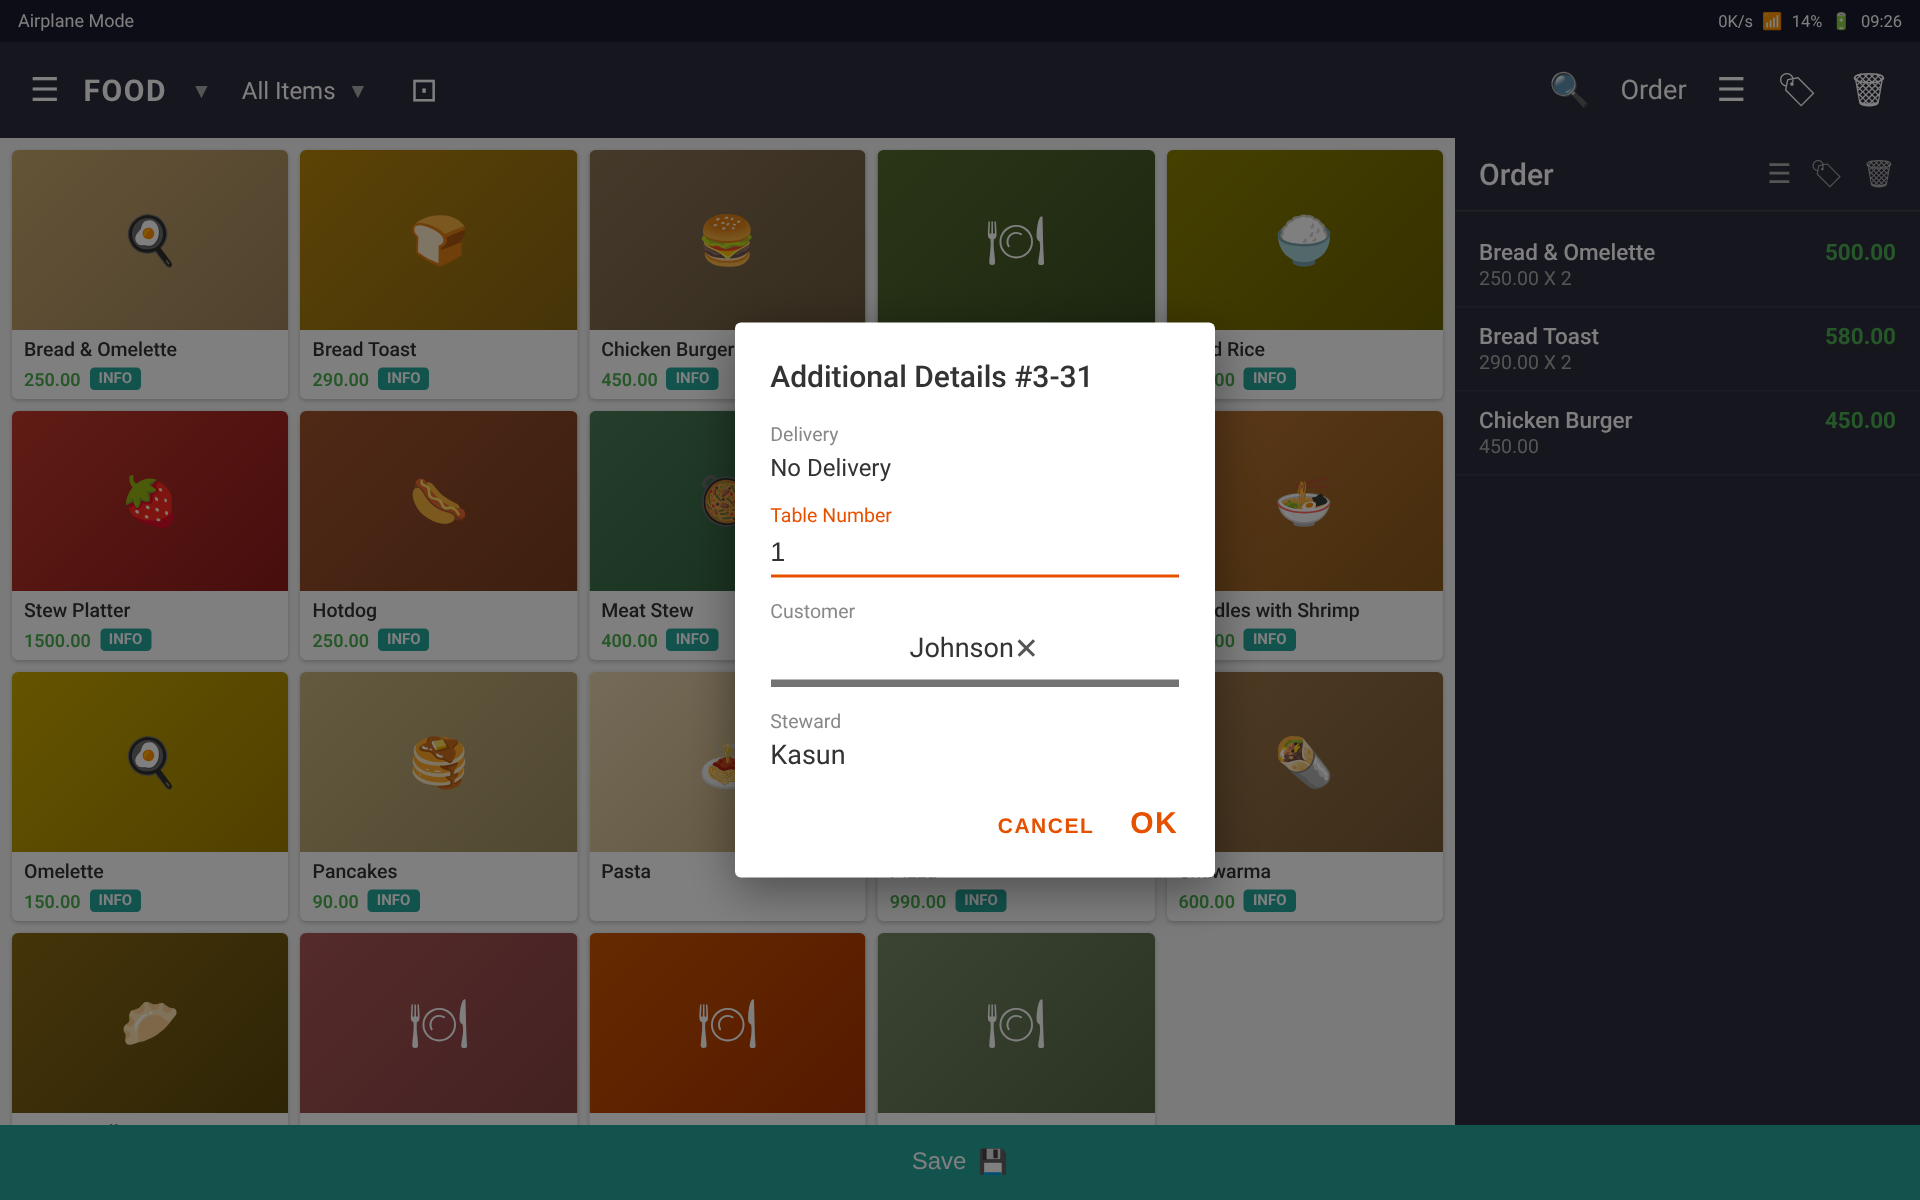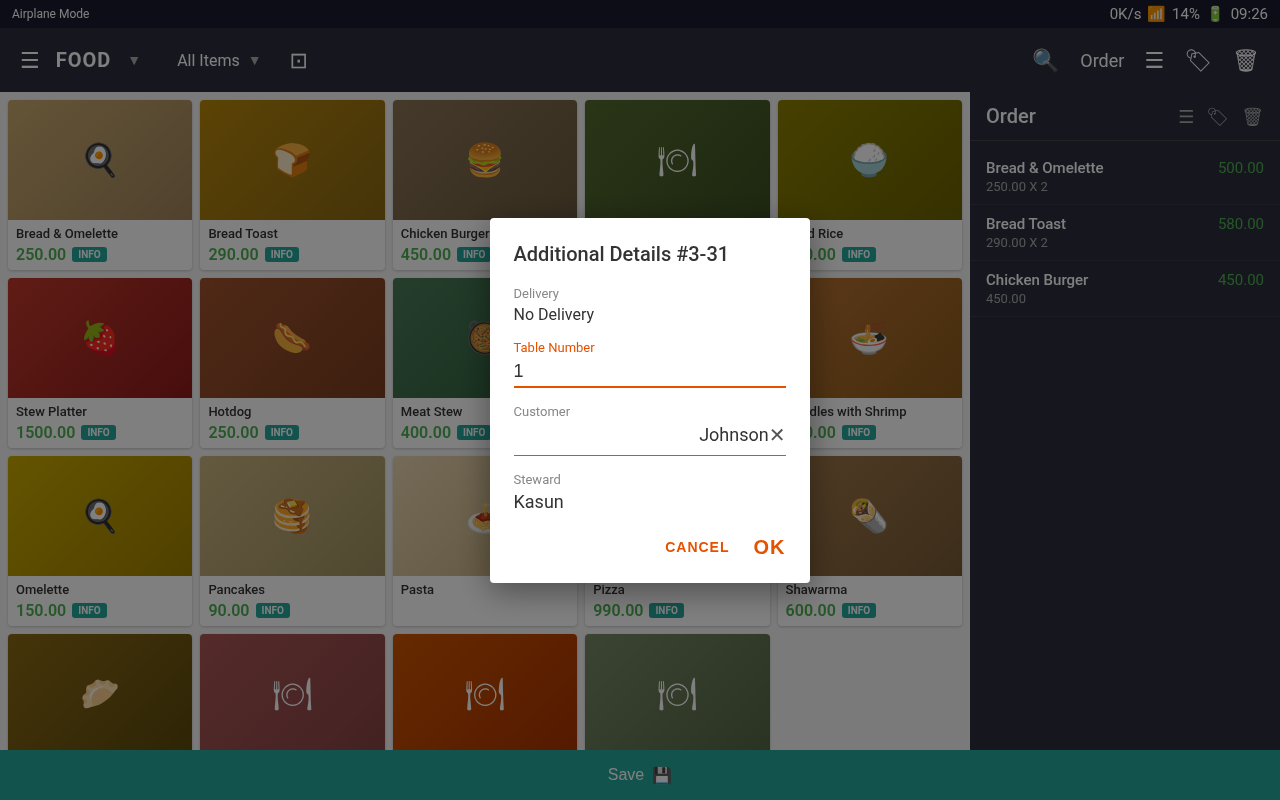--- a/index.html
+++ b/index.html
@@ -13,21 +13,21 @@
       align-items: center;
       justify-content: space-between;
       padding: 0 12px;
       color: white;
       font-size: 12px;
     }
     .status-bar-right {
       display: flex;
       align-items: center;
       gap: 6px;
-      font-size: 15px;
+      font-size: 11px;
     }
 
     
     .top-bar {
       height: 64px;
       background: #2d2d3f;
       display: flex;
       align-items: center;
       padding: 0 16px;
       gap: 12px;
@@ -99,21 +99,21 @@
       font-weight: 500;
       color: #333;
     }
     .food-card-bottom {
       display: flex;
       align-items: center;
       gap: 6px;
       margin-top: 4px;
     }
     .food-card-price {
-      font-size: 16px;
+      font-size: 12px;
       color: #4caf50;
       font-weight: 600;
     }
     .info-badge {
       background: #26a69a;
       color: white;
       font-size: 10px;
       padding: 2px 6px;
       border-radius: 3px;
       font-weight: bold;
@@ -151,21 +151,21 @@
       padding: 8px 0;
     }
     .order-item {
       display: flex;
       justify-content: space-between;
       padding: 10px 16px;
       border-bottom: 1px solid #3a3a4f;
     }
     .order-item-name { font-size: 15px; font-weight: 500; color: white; }
     .order-item-price { font-size: 13px; color: #aaa; margin-top: 2px; }
-    .order-item-right { color: #4caf50; font-size: 15px; font-weight: 400; }
+    .order-item-right { color: #4caf50; font-size: 15px; font-weight: 700; }
     .save-btn {
       background: #26a69a;
       color: white;
       border: none;
       padding: 0 24px;
       height: 50px;
       font-size: 16px;
       cursor: pointer;
       display: flex;
       align-items: center;
@@ -233,22 +233,22 @@
       border-bottom: 2px solid #e65100;
       outline: none;
       font-size: 18px;
       color: #333;
       padding: 4px 0;
       margin-bottom: 16px;
     }
     .dialog-field-row {
       display: flex;
       align-items: center;
-      justify-content: flex-end;
-      border-bottom: 1px solid #737373;
+      justify-content: center;
+      border-bottom: 5px solid #737373;
       padding-bottom: 8px;
       margin-bottom: 16px;
     }
     .dialog-field-text {
       font-size: 18px;
       color: #333;
     }
     .dialog-x-btn {
       background: none;
       border: none;
@@ -325,21 +325,21 @@
     <span>14%</span>
     <span>🔋</span>
     <span>09:26</span>
   </div>
 </div>
 
 <div class="top-bar">
   <span class="top-bar-icon">☰</span>
   <span class="top-bar-title">FOOD</span>
   <span class="top-bar-icon" style="font-size:14px;color:#aaa;">▼</span>
-  <div class="top-bar-dropdown" style="margin-left:20px;">
+  <div class="top-bar-dropdown" style="margin-left:4px;">
     <span>All Items</span>
     <span style="font-size:14px;color:#aaa;margin-left:4px;">▼</span>
   </div>
   <span class="top-bar-icon" style="margin-left:12px;">⊡</span>
   <div class="top-bar-spacer"></div>
   <span class="top-bar-icon">🔍</span>
   <span class="top-bar-icon" style="font-size:18px;">Order</span>
   <span class="top-bar-icon">☰</span>
   <span class="top-bar-icon">🏷</span>
   <span class="top-bar-icon">🗑</span>

